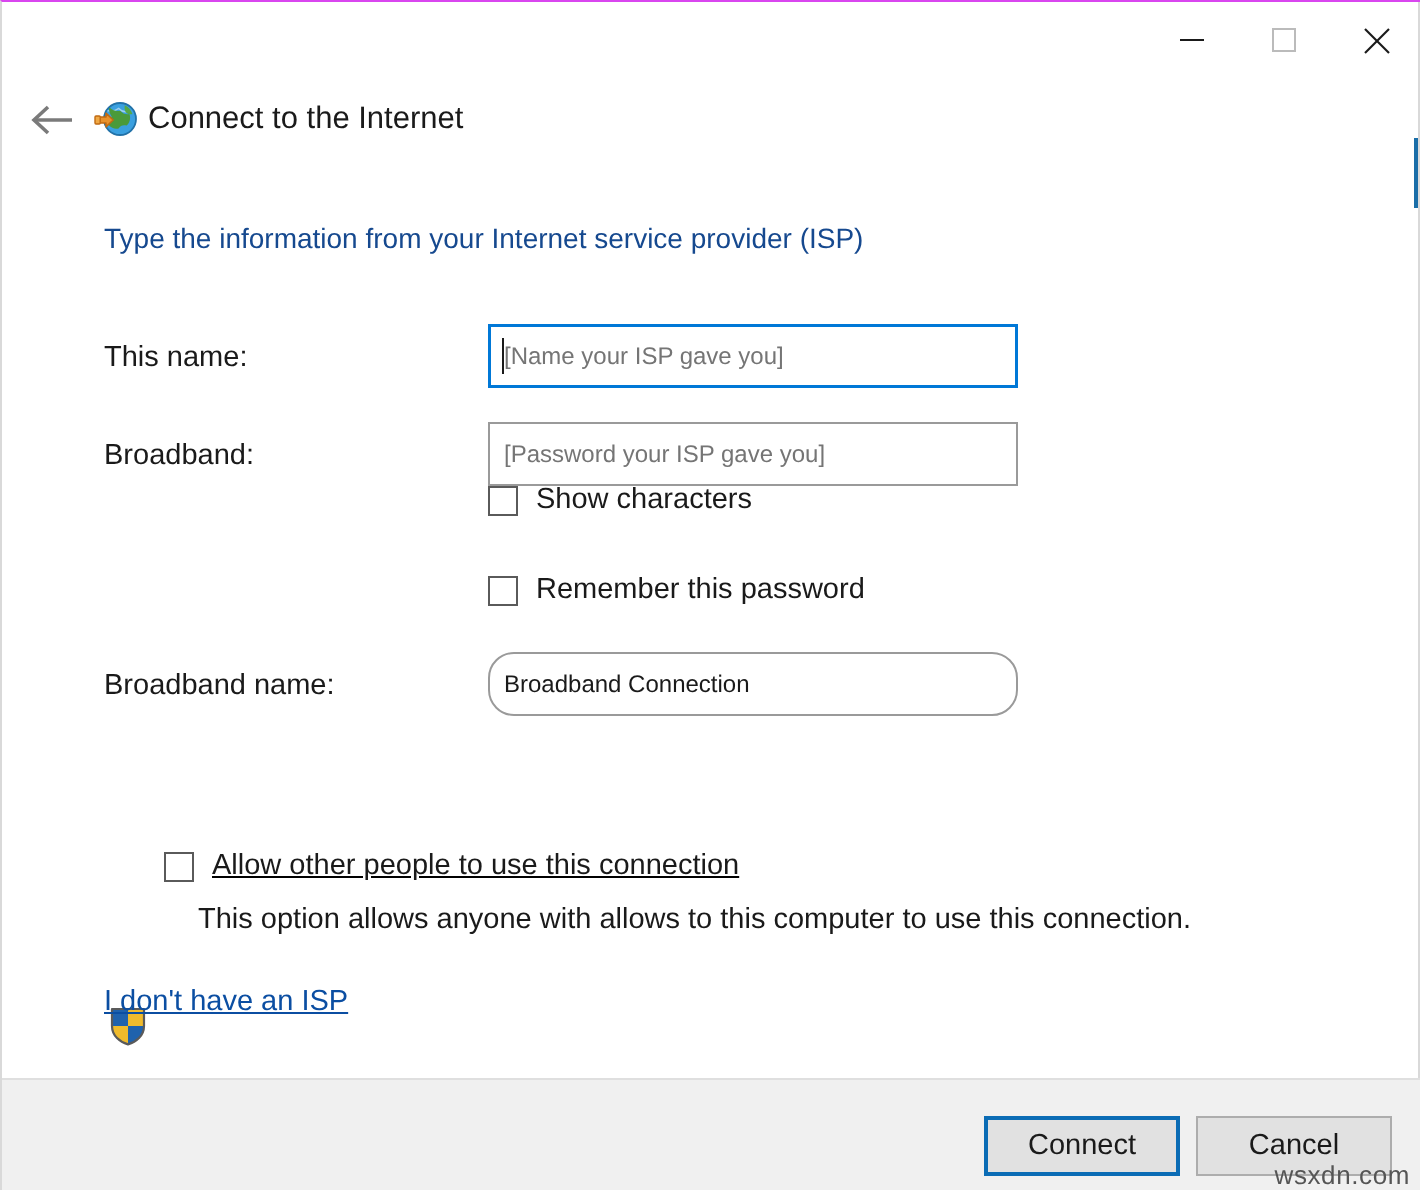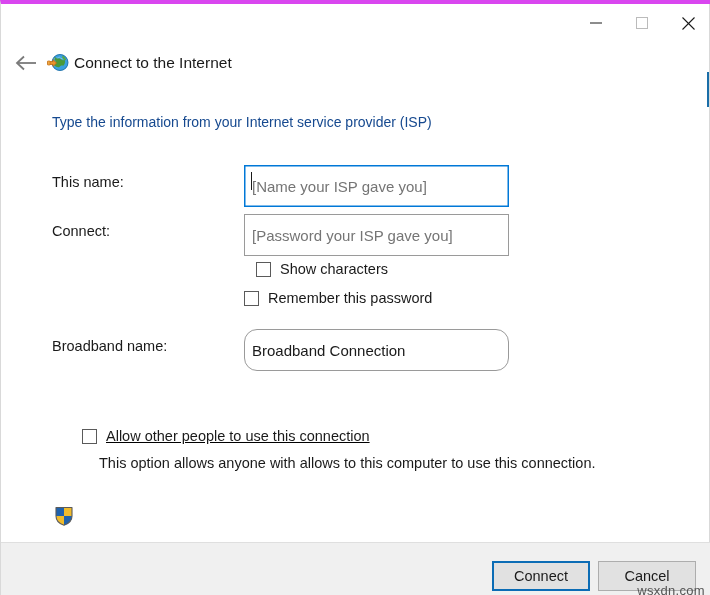--- a/index.html
+++ b/index.html
@@ -14,21 +14,21 @@
     overflow: hidden;
   }
 
   .window {
     position: relative;
     width: 710px;
     height: 595px;
     background: #fca5a5;
     box-sizing: border-box;
     border-left: 1px solid #d9d9d9;
-    border-top: 4px solid #d946ef;
+    border-top: 1px solid #d946ef;
     overflow: hidden;
   }
 
   
   .titlebar {
     position: absolute;
     top: 0; left: 0;
     width: 710px;
     height: 38px;
     background: #ffffff;
@@ -114,27 +114,27 @@
   .field-label {
     position: absolute;
     font-size: 14.5px;
     color: #1a1a1a;
     white-space: nowrap;
   }
 
   .text-input {
     position: absolute;
     box-sizing: border-box;
-    height: 42px;
+    height: 32px;
     width: 265px;
     left: 243px;
     background: #ffffff;
     border: 1px solid #9a9a9a;
     font-family: "Liberation Sans", sans-serif;
-    font-size: 15px;
+    font-size: 12px;
     color: #707070;
     padding: 0 7px;
     line-height: 30px;
     outline: none;
   }
   .text-input.focused {
     border: 1px solid #0078d7;
     box-shadow: inset 0 0 0 0.5px #0078d7;
   }
   .text-input.filled { color: #1a1a1a; }
@@ -305,24 +305,24 @@
   </div>
 
   <div class="content">
 
     <div class="heading">Type the information from your Internet service provider (ISP)</div>
 
     <div class="field-label" style="left:51px; top:90px;">This name:</div>
     <input class="text-input focused" type="text" style="top: 81px;" placeholder="[Name your ISP gave you]">
     <div class="caret" style="top:88px;"></div>
 
-    <div class="field-label" style="left:51px; top:139px;">Connect:</div>
+    <div class="field-label" style="left:51px; top:139px;">Broadband:</div>
     <input class="text-input" type="text" style="top: 130px;" placeholder="[Password your ISP gave you]">
 
-    <div class="checkrow" style="left:243px; top:177px;margin-left:12px;">
+    <div class="checkrow" style="left:243px; top:161px;">
       <span class="cbox"></span>
       <span class="cbox-label">Show characters</span>
     </div>
 
     <div class="checkrow" style="left:243px; top:206px;text-align:right;">
       <span class="cbox"></span>
       <span class="cbox-label">Remember this password</span>
     </div>
 
     <div class="field-label" style="left:51px; top:254px;">Broadband name:</div>
@@ -345,20 +345,21 @@
       </svg>
     </div>
 
     <div class="checkrow" style="left:81px; top:344px;text-decoration:underline;">
       <span class="cbox"></span>
       <span class="cbox-label">Allow other people to use this connection</span>
     </div>
 
     <div class="desc-text" style="top:371px;">This option allows anyone with allows to this computer to use this connection.</div>
 
+    <a class="isp-link" style="top:412px;" href="#">I don't have an ISP</a>
   </div>
 
   <div class="accent-edge"></div>
   <div class="right-border"></div>
 
   <div class="footer">
     <button class="btn default btn-connect">Connect</button>
     <button class="btn btn-cancel">Cancel</button>
     <div class="watermark">wsxdn.com</div>
   </div>

